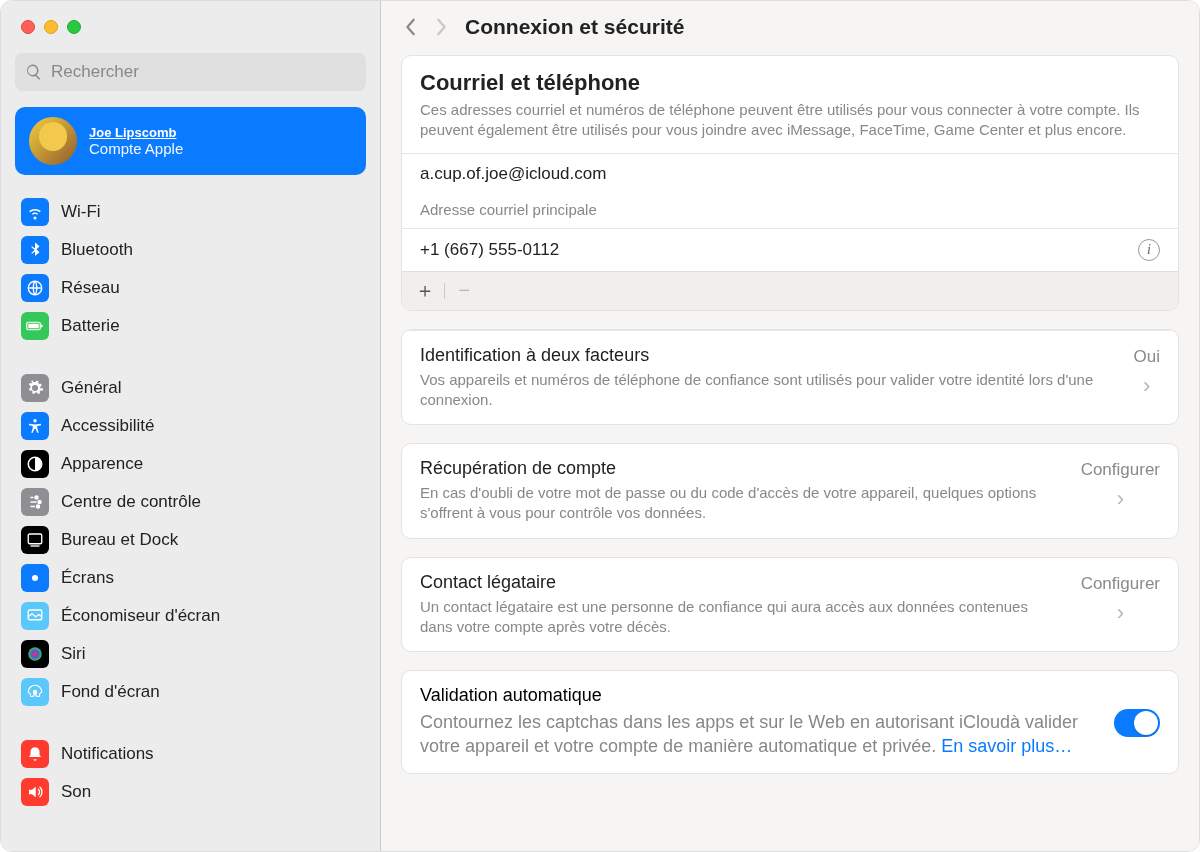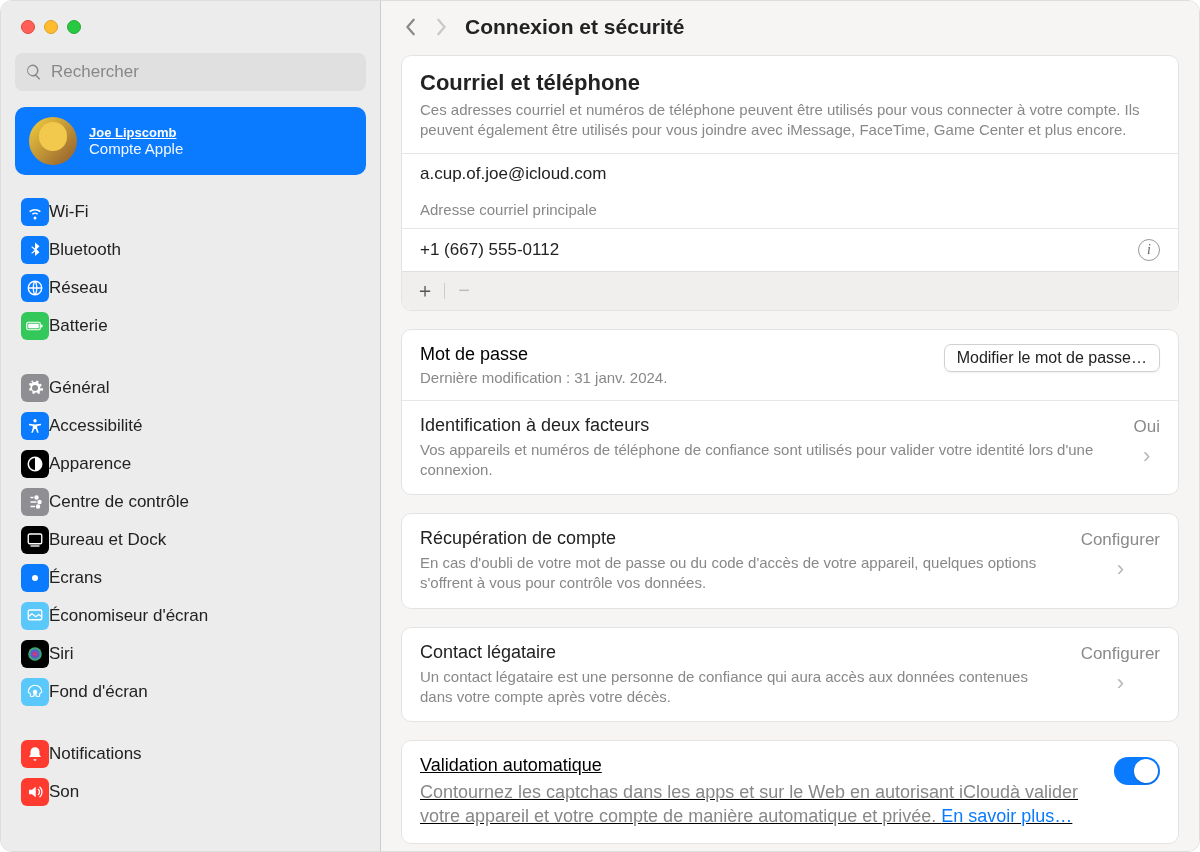--- a/index.html
+++ b/index.html
@@ -18,21 +18,21 @@
 
 .account { margin: 6px 14px; background: #0a7aff; border-radius: 10px; padding: 10px 14px; display: flex; gap: 12px; align-items: center; }
 .avatar { width: 48px; height: 48px; border-radius: 50%; background: linear-gradient(135deg, #f4d03f, #8e5a2d); position: relative; overflow: hidden; }
 .avatar::after { content:""; position:absolute; width: 60%; height: 60%; top: 10%; left: 20%; border-radius: 50%; background: #f2c94c; } 
 .account-text { color: #fff; }
 .account-name { font-weight: 600; font-size: 13px; text-decoration: underline; }
 .account-sub { font-size: 15px; opacity: 0.95; }
 
 .nav { padding: 6px 14px; flex: 1; overflow-y: auto; }
 .nav-group { margin-top: 6px; }
-.nav-item { display: flex; align-items: center; padding: 5px 6px; border-radius: 6px; }
+.nav-item { display: flex; align-items: center; gap: 12px; padding: 5px 6px; border-radius: 6px; }
 .nav-icon { width: 28px; height: 28px; border-radius: 6px; display: flex; align-items: center; justify-content: center; color: #fff; font-size: 15px; flex-shrink: 0; }
 .nav-label { font-size: 17px; color: #222; }
 .spacer { height: 18px; }
 
 
 .content { flex: 1; display: flex; flex-direction: column; background: #f6f5f4; }
 .top { height: 52px; display: flex; align-items: center; gap: 18px; padding: 0 24px; }
 .nav-arrows { display: flex; gap: 18px; }
 .arrow { width: 12px; height: 18px; color: #8a8a8a; cursor: pointer; }
 .arrow.disabled { color: #c8c8c8; cursor: default; }
@@ -58,21 +58,21 @@
 .pass { display: flex; justify-content: space-between; align-items: flex-start; padding: 14px 18px; }
 .pill-btn { background: #fff; border: 1px solid #d0d0d0; border-radius: 7px; padding: 4px 12px; font-size: 16px; color: #222; box-shadow: 0 1px 2px rgba(0,0,0,0.06); }
 
 .link-row { padding: 14px 18px; display: flex; align-items: flex-start; gap: 20px; cursor: pointer; }
 .link-row .body { flex: 1; }
 .link-row .h { font-size: 18px; color: #222; }
 .link-row .d { font-size: 15px; color: #888; margin-top: 4px; line-height: 1.35; }
 .link-row .right { font-size: 17px; color: #8a8a8a; display: flex; align-items: center; gap: 8px; padding-top: 2px; flex-direction: column; }
 .chev { color: #b8b8b8; font-size: 22px; line-height: 1; }
 
-.switch-row { display: flex; align-items: flex-start; padding: 14px 18px; gap: 20px; text-decoration: underline; }
+.switch-row { display: flex; align-items: center; padding: 14px 18px; gap: 20px; }
 .switch-row .body { flex: 1; }
 .switch { width: 46px; height: 28px; border-radius: 14px; background: #0a7aff; position: relative; margin-top: 2px; flex-shrink: 0; }
 .switch::after { content:""; position: absolute; width: 24px; height: 24px; background: #fff; border-radius: 50%; right: 2px; top: 2px; box-shadow: 0 1px 2px rgba(0,0,0,0.2); }
 .more-link { color: #0a7aff; }
 
 
 .ic { width: 18px; height: 18px; }
 </style>
 </head>
 <body>
@@ -284,27 +284,20 @@
         <div class="info-btn">i</div>
       </div>
       <div class="footer-bar">
         <div class="fb-btn">＋</div>
         <div class="sep"></div>
         <div class="fb-btn disabled">−</div>
       </div>
     </div>
 
     <div class="card">
-      <div class="pass">
-        <div>
-          <div class="h" style="font-size:18px;font-weight:400">Mot de passe</div>
-          <div class="d" style="font-size:15px;color:#888;margin-top:4px">Dernière modification : 31 janv. 2024.</div>
-        </div>
-        <button class="pill-btn">Modifier le mot de passe…</button>
-      </div>
       <div class="hr"></div>
       <div class="link-row">
         <div class="body">
           <div class="h">Identification à deux facteurs</div>
           <div class="d">Vos appareils et numéros de téléphone de confiance sont utilisés pour valider votre identité lors d'une connexion.</div>
         </div>
         <div class="right">
           <span>Oui</span>
           <span class="chev">›</span>
         </div>

